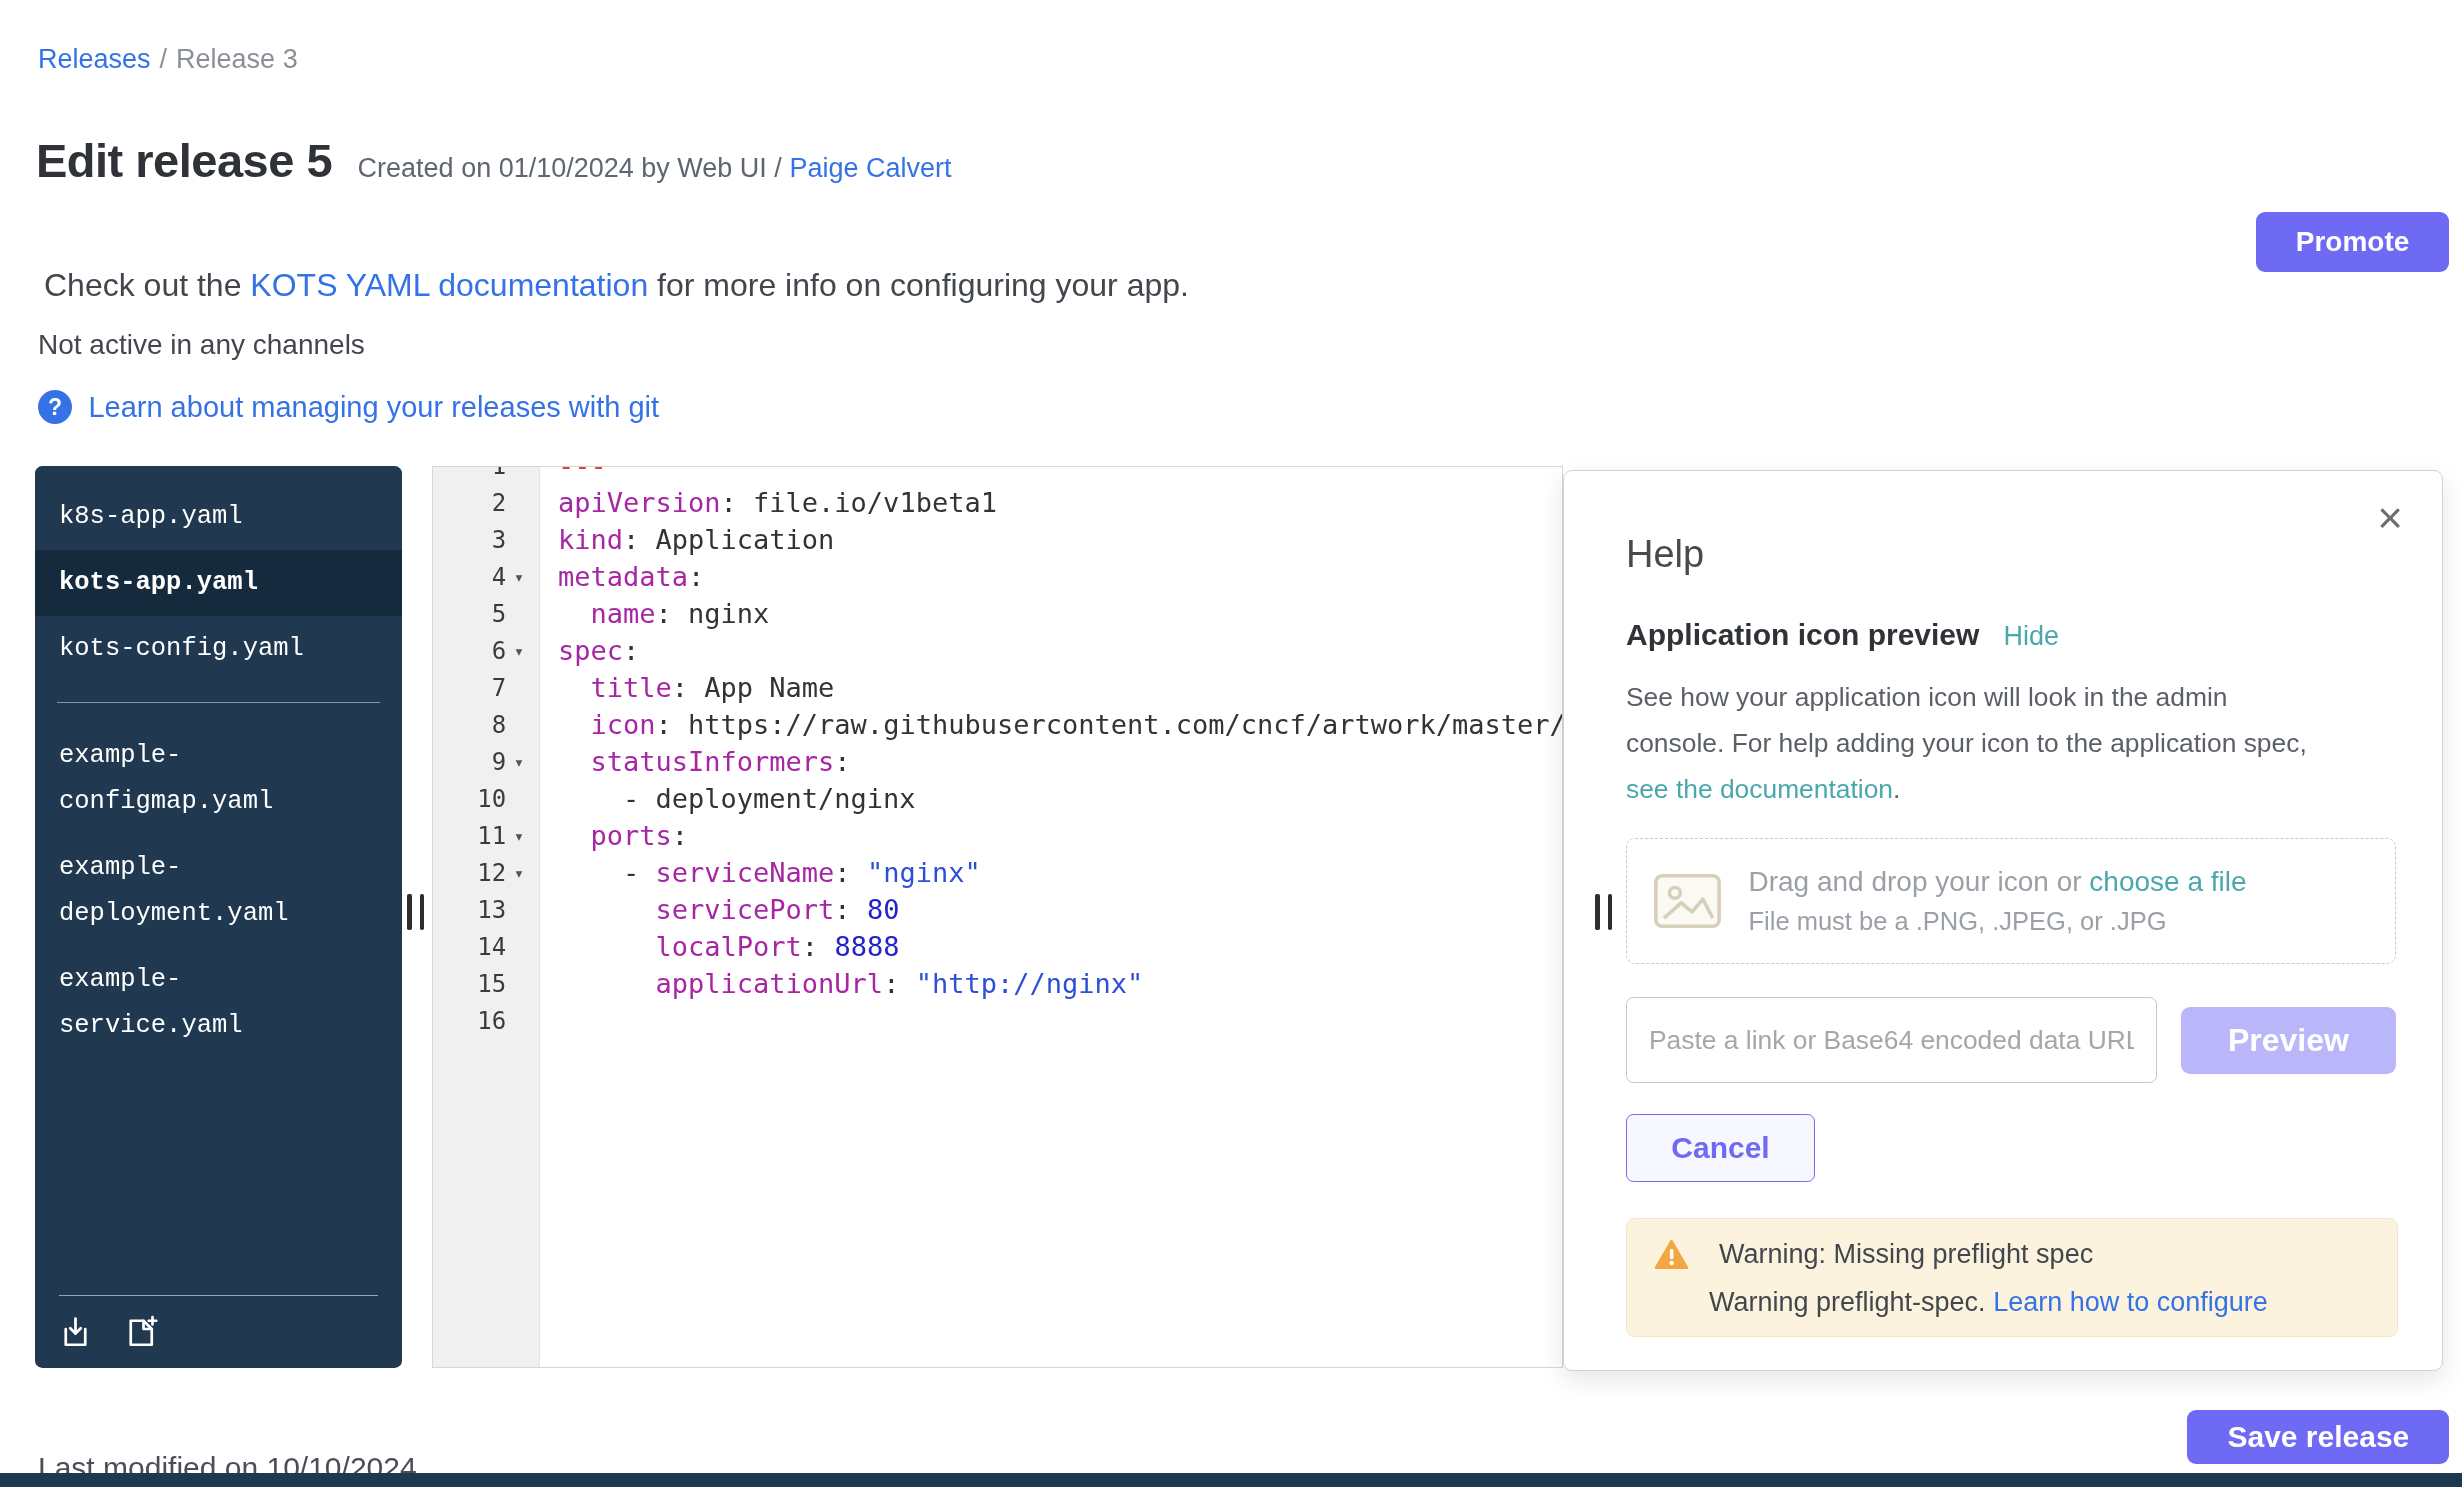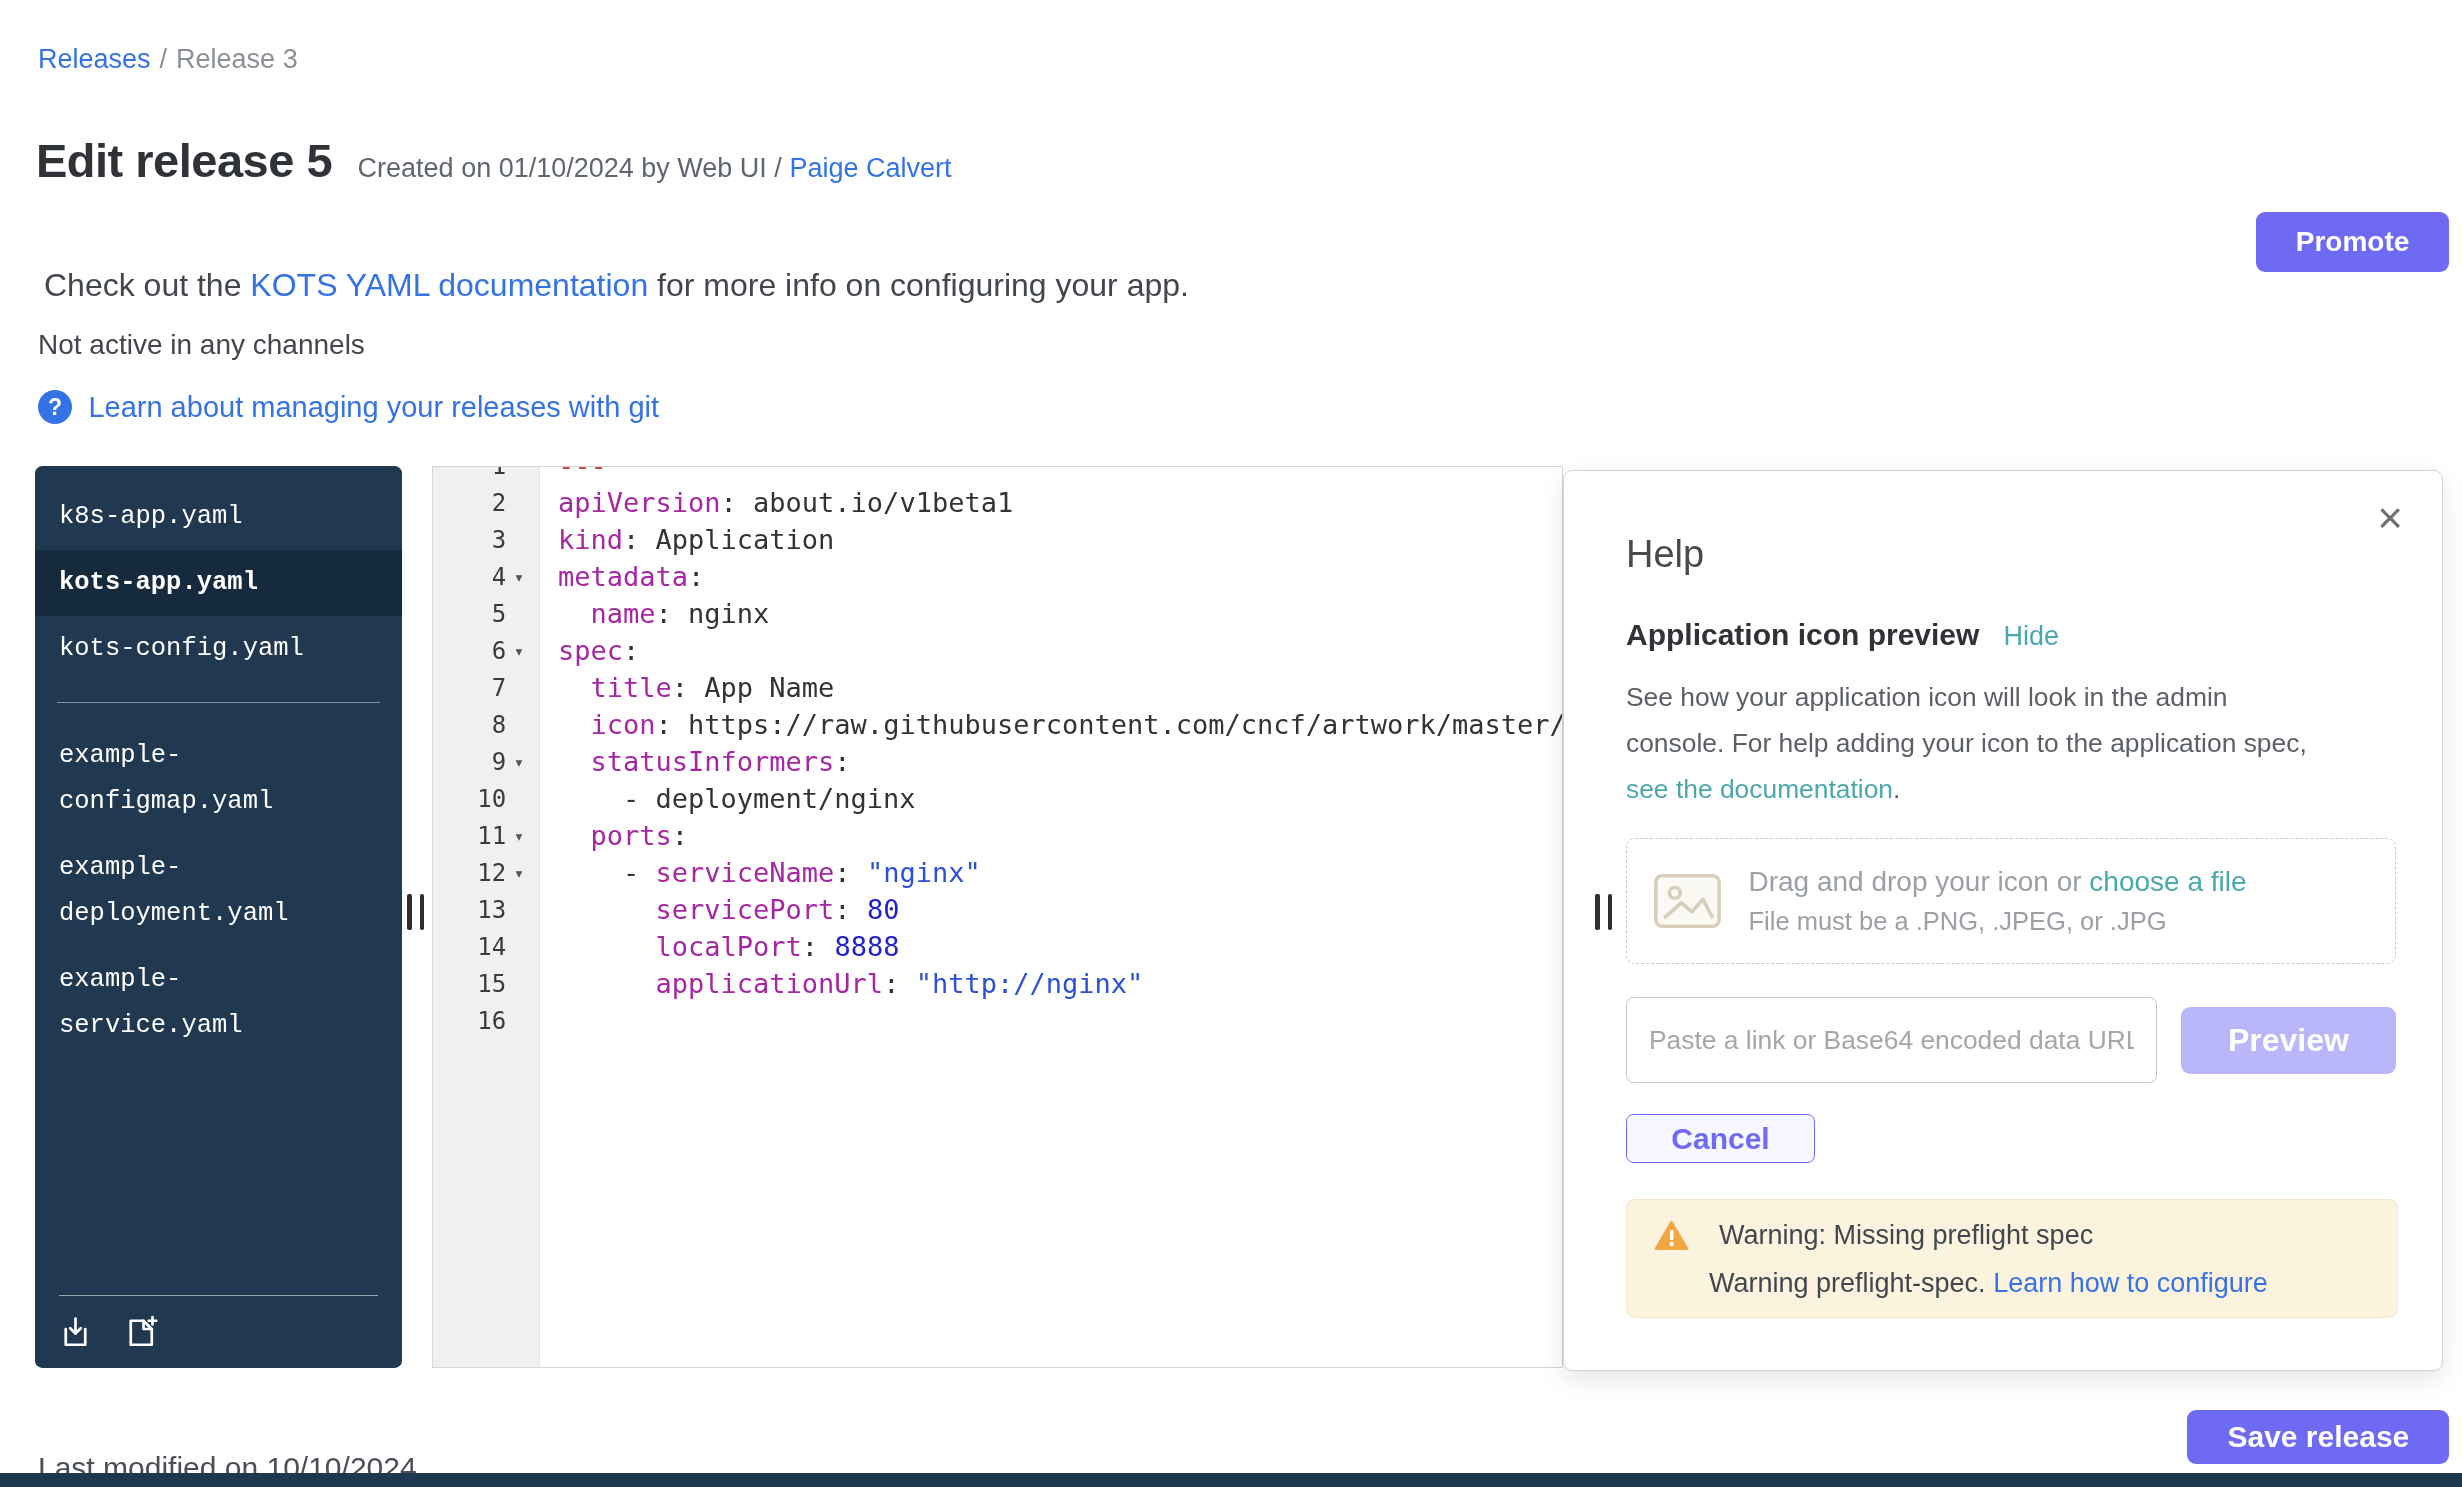--- a/index.html
+++ b/index.html
@@ -113,21 +113,21 @@
   .url-input {
     width: 533px; height: 86px; border: 0.9px solid #c6c6c6; border-radius: 7.3px;
     padding: 0 22px; font-size: 26.4px; color: #333; font-family: "Liberation Sans", sans-serif;
   }
   .url-input::placeholder { color: #a6a6a6; }
   .preview-btn {
     width: 216px; height: 67px; background: #b9b6f9; color: #fff; border: none; border-radius: 9px;
     font-size: 32px; font-weight: 700; cursor: default; font-family: "Liberation Sans", sans-serif;
   }
   .cancel-btn {
-    margin-top: 31px; width: 189px; height: 49px; background: #f7f7ff;
+    margin-top: 31px; width: 189px; height: 68px; background: #f7f7ff;
     border: 1.8px solid #6f6af4; border-radius: 7.3px; color: #6f6af4;
     font-size: 30px; font-weight: 700; cursor: pointer; font-family: "Liberation Sans", sans-serif;
   }
 
   .warning-box { margin-top: 36px; width: 772px; background: #fcf3de; border: 0.9px solid #f3e6c6; border-radius: 9px; padding: 20px 27px 18px 27px; }
   .warn-row1 { display: flex; align-items: center; gap: 30px; font-size: 27px; color: #42464d; }
   .warn-row2 { margin-top: 16.4px; margin-left: 55px; font-size: 27px; color: #42464d; }
 
   
   .last-modified { position: absolute; left: 38px; top: 1421px; font-size: 30px; color: #4a4f57; }
@@ -256,21 +256,21 @@
           </div>
           <div class="gut-line">
             <span class="lnum">16</span>
             <span class="fold"></span>
           </div>
         </div>
     </div>
     <div class="code-area">
       <div class="code-inner">
           <div class="code-line"><span class="tok-sep">---</span></div>
-          <div class="code-line"><span class="tok-key">apiVersion</span><span class="tok-plain">: </span><span class="tok-plain">about.io/v1beta1</span></div>
+          <div class="code-line"><span class="tok-key">apiVersion</span><span class="tok-plain">: </span><span class="tok-plain">file.io/v1beta1</span></div>
           <div class="code-line"><span class="tok-key">kind</span><span class="tok-plain">: </span><span class="tok-plain">Application</span></div>
           <div class="code-line"><span class="tok-key">metadata</span><span class="tok-plain">:</span></div>
           <div class="code-line"><span class="tok-plain">  </span><span class="tok-key">name</span><span class="tok-plain">: </span><span class="tok-plain">nginx</span></div>
           <div class="code-line"><span class="tok-key">spec</span><span class="tok-plain">:</span></div>
           <div class="code-line"><span class="tok-plain">  </span><span class="tok-key">title</span><span class="tok-plain">: </span><span class="tok-plain">App Name</span></div>
           <div class="code-line"><span class="tok-plain">  </span><span class="tok-key">icon</span><span class="tok-plain">: </span><span class="tok-plain">https://raw.githubusercontent.com/cncf/artwork/master/</span></div>
           <div class="code-line"><span class="tok-plain">  </span><span class="tok-key">statusInformers</span><span class="tok-plain">:</span></div>
           <div class="code-line"><span class="tok-plain">    - deployment/nginx</span></div>
           <div class="code-line"><span class="tok-plain">  </span><span class="tok-key">ports</span><span class="tok-plain">:</span></div>
           <div class="code-line"><span class="tok-plain">    - </span><span class="tok-key">serviceName</span><span class="tok-plain">: </span><span class="tok-str">"nginx"</span></div>

